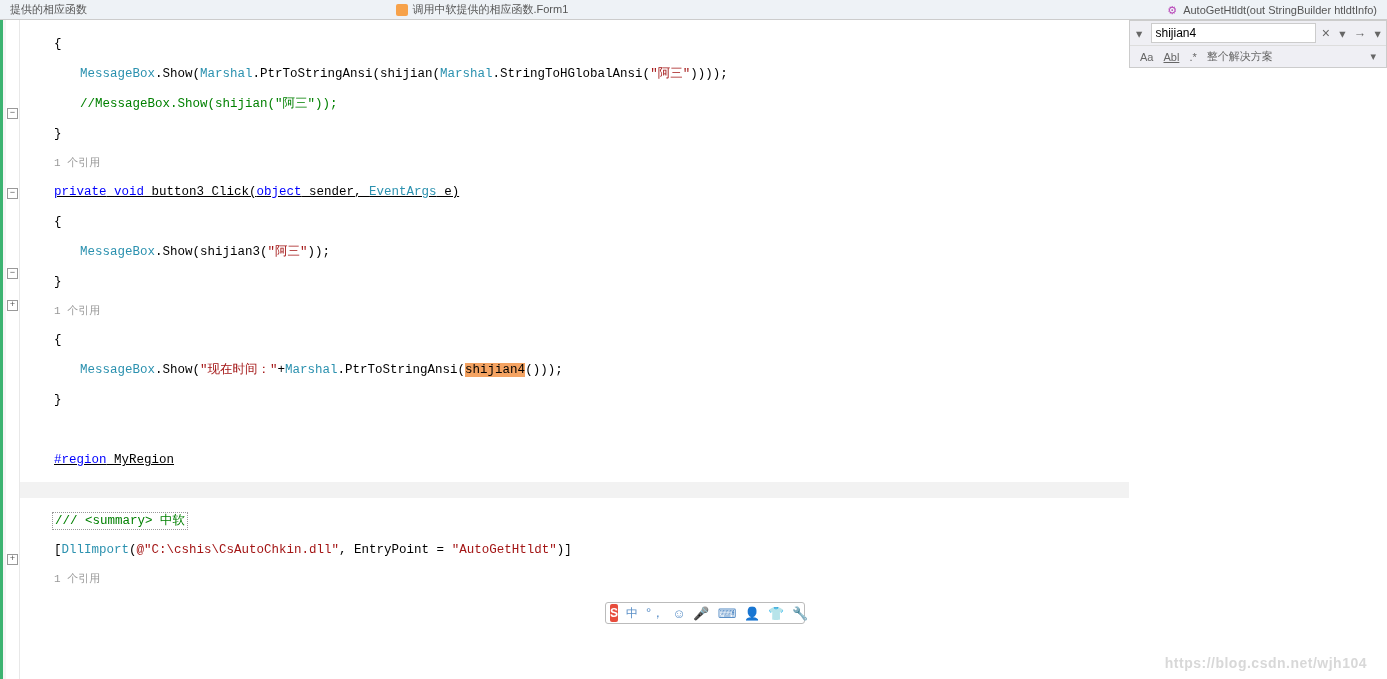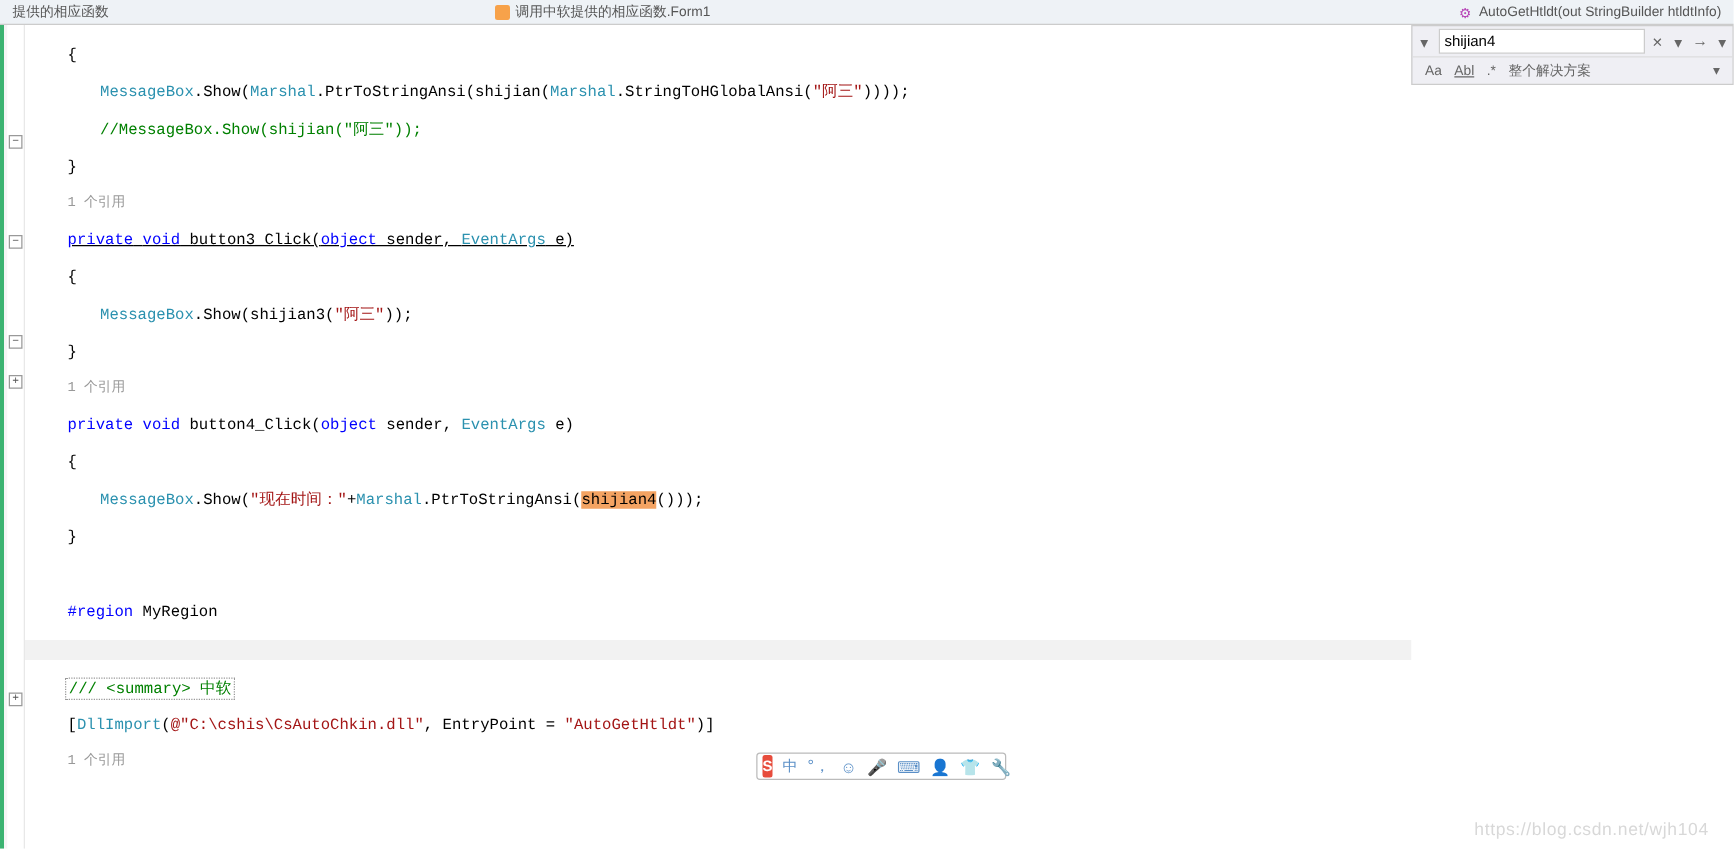--- a/index.html
+++ b/index.html
@@ -36,21 +36,21 @@
   .type { color: #2b91af; }
   .str { color: #a31515; }
   .com { color: #008000; }
   .hl { background: #f4a362; }
 
   .ime-bar { position: absolute; left: 605px; top: 602px; width: 200px; height: 22px; background: #fff; border: 1px solid #bbb; border-radius: 3px; display: flex; align-items: center; padding: 0 4px; gap: 8px; font-family: sans-serif; z-index: 20; }
   .ime-logo { width: 18px; height: 18px; background: #e74c3c; color: #fff; font-weight: bold; font-size: 12px; text-align: center; line-height: 18px; border-radius: 2px; }
   .ime-i { color: #5a8fc7; font-size: 13px; }
   .ime-txt { color: #5a8fc7; font-size: 12px; }
 
-  .watermark { position: absolute; right: 20px; bottom: 8px; color: #d8d8d8; font-family: sans-serif; font-size: 14px; letter-spacing: 0.5px; }
+  .watermark { position: absolute; right: 20px; bottom: 8px; color: #d8d8d8; font-family: sans-serif; font-size: 14px; letter-spacing: 0.5px; font-weight: bold; }
   .caret-row { height: 16px; }
 </style>
 </head>
 <body>
 
 <div class="top-bar">
   <div class="tab left">
       <span>提供的相应函数</span>
     </div>
   <div class="tab mid">
@@ -94,26 +94,25 @@
 <div class="line" style="padding-left:34px;"><span>{</span></div>
 <div class="line"><span class="type">MessageBox</span><span>.Show(</span><span class="type">Marshal</span><span>.PtrToStringAnsi(shijian(</span><span class="type">Marshal</span><span>.StringToHGlobalAnsi(</span><span class="str">"阿三"</span><span>))));</span></div>
 <div class="line"><span class="com">//MessageBox.Show(shijian("阿三"));</span></div>
 <div class="line" style="padding-left:34px;"><span>}</span></div>
 <div class="ref-line" style="padding-left:34px;"><span>1 个引用</span></div>
 <div class="line" style="padding-left:34px;text-decoration:underline;"><span class="kw">private</span> <span class="kw">void</span><span> button3_Click(</span><span class="kw">object</span><span> sender, </span><span class="type">EventArgs</span><span> e)</span></div>
 <div class="line" style="padding-left:34px;"><span>{</span></div>
 <div class="line"><span class="type">MessageBox</span><span>.Show(shijian3(</span><span class="str">"阿三"</span><span>));</span></div>
 <div class="line" style="padding-left:34px;"><span>}</span></div>
 <div class="ref-line" style="padding-left:34px;"><span>1 个引用</span></div>
-<div class="line" style="padding-left:34px;"><span class="kw">private</span> <span class="kw">void</span><span> button4_Click(</span><span class="kw">object</span><span> sender, </span><span class="type">EventArgs</span><span> e)</span></div>
 <div class="line" style="padding-left:34px;"><span>{</span></div>
 <div class="line"><span class="type">MessageBox</span><span>.Show(</span><span class="str">"现在时间："</span><span>+</span><span class="type">Marshal</span><span>.PtrToStringAnsi(</span><span class="hl">shijian4</span><span>()));</span></div>
 <div class="line" style="padding-left:34px;"><span>}</span></div>
 <div class="line">&nbsp;</div>
-<div class="line" style="padding-left:34px;"><span class="kw">#region</span><span> MyRegion</span></div>
+<div class="line" style="padding-left:34px;text-decoration:underline;"><span class="kw">#region</span><span> MyRegion</span></div>
 <div class="current-line caret-row"></div>
 <div class="line" style="padding-left:34px;"><span class="boxed com">/// &lt;summary&gt; 中软</span></div>
 <div class="line" style="padding-left:34px;"><span>[</span><span class="type">DllImport</span><span>(</span><span class="str">@"C:\cshis\CsAutoChkin.dll"</span><span>, EntryPoint = </span><span class="str">"AutoGetHtldt"</span><span>)]</span></div>
 <div class="ref-line" style="padding-left:34px;"><span>1 个引用</span></div>
 <div class="line">&nbsp;</div>
 
 
 
 
 

